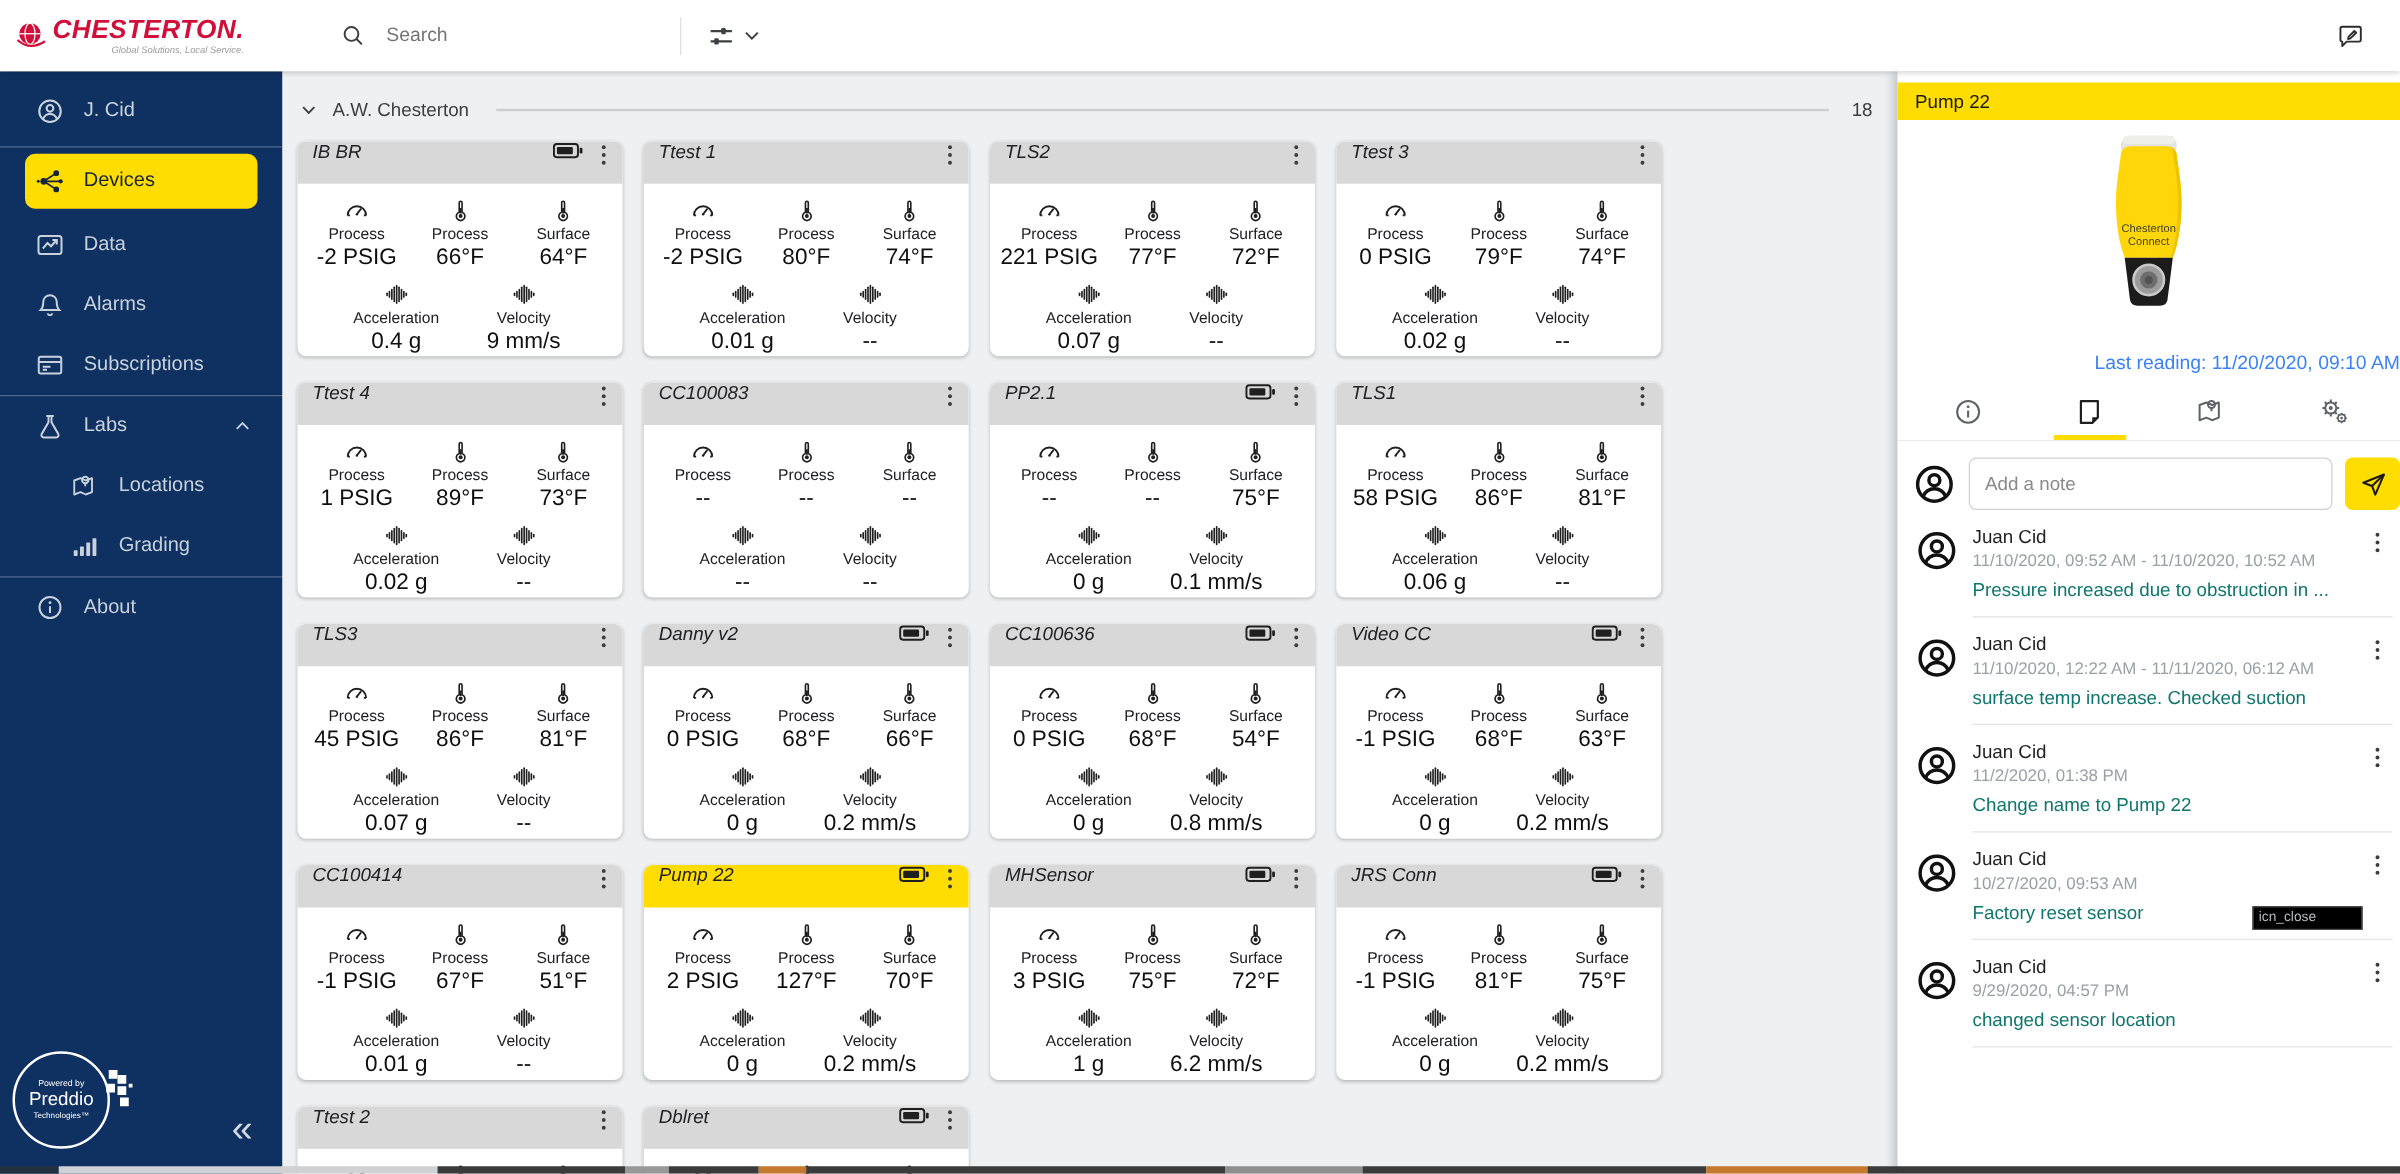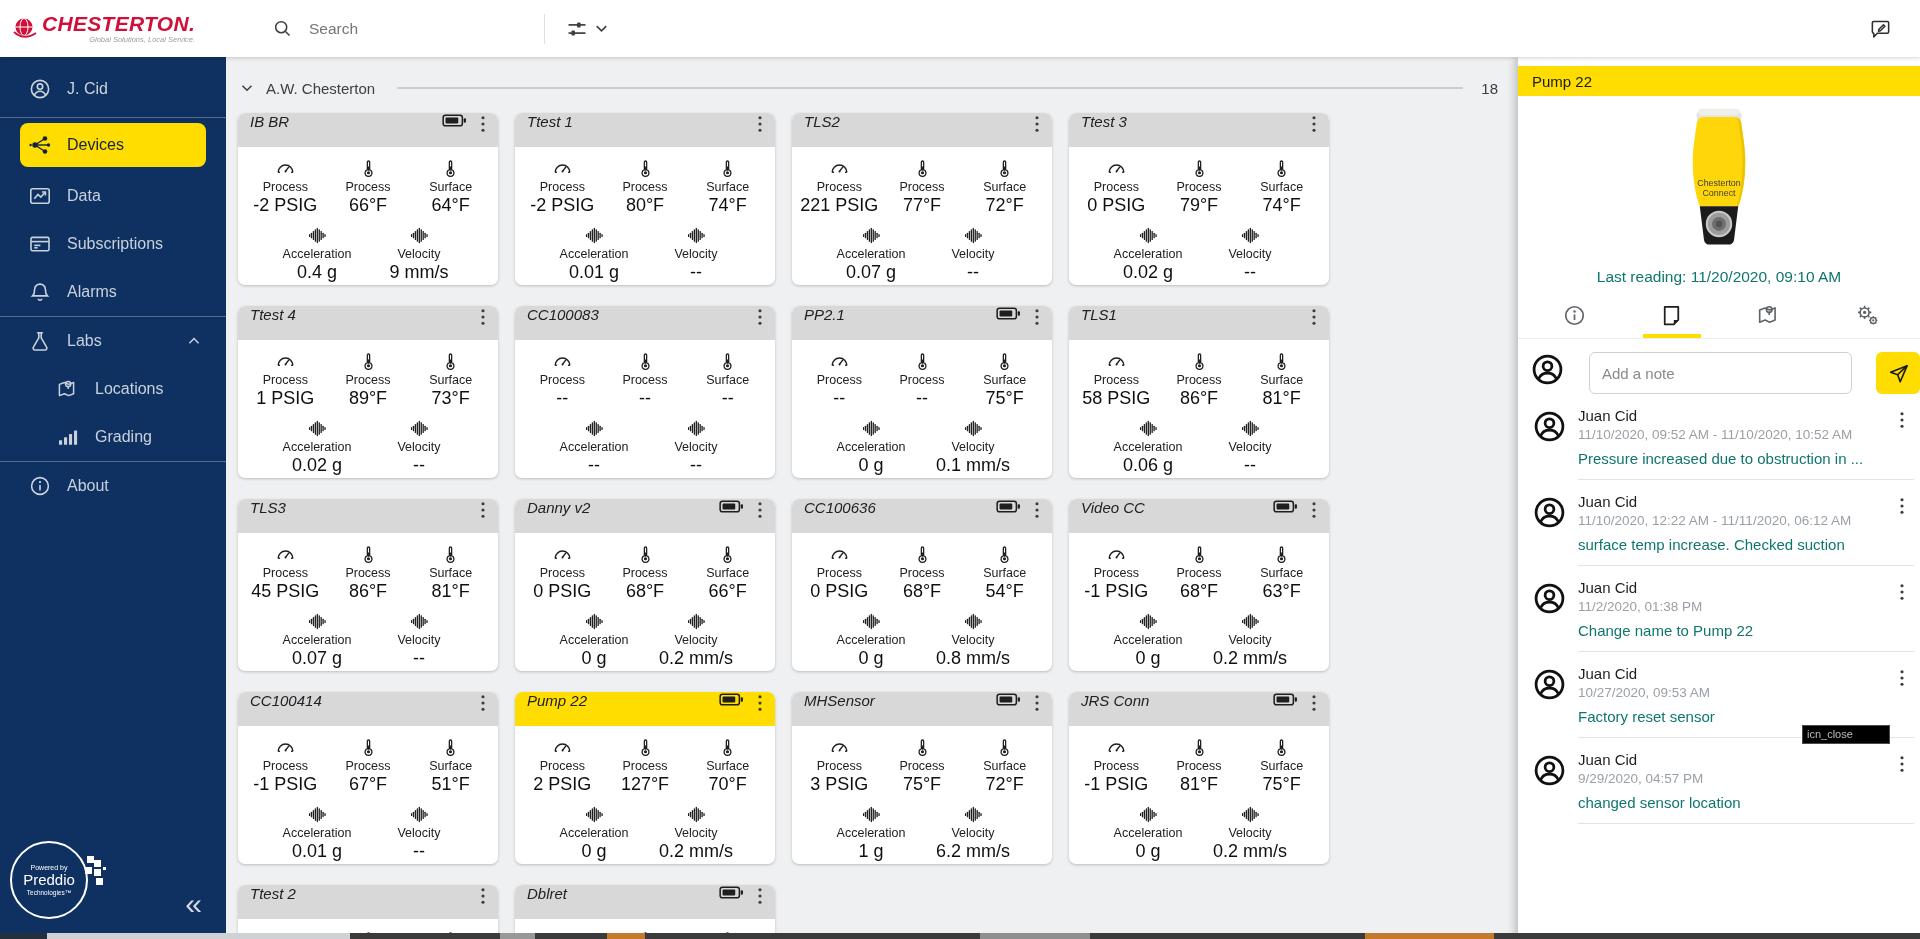--- a/index.html
+++ b/index.html
@@ -61,27 +61,27 @@
   .r2{margin-top:9px;padding:0 22px;}
   .r2 .metric{flex:1;}
   .metric{text-align:center;}
   .mlabel{font-size:12.5px;color:#202124;margin-top:1px;}
   .mvalue{font-size:18px;color:#0f0f0f;margin-top:1px;}
 
   
   .detail{width:402px;flex:0 0 402px;background:#fff;display:flex;flex-direction:column;box-shadow:-3px 0 8px rgba(0,0,0,.22);position:relative;z-index:4;}
   .detail-title{background:#ffdd00;height:30px;margin-top:9px;display:flex;align-items:center;padding-left:14px;font-size:15px;color:#1a1a1a;}
   .figure{display:flex;justify-content:center;padding-top:6px;height:160px;}
-  .last-reading{text-align:center;font-size:15.5px;color:#0f766e;margin-top:6px;}
+  .last-reading{text-align:right;font-size:15.5px;color:#3b82f6;margin-top:20px;}
   .tabs{display:flex;justify-content:space-between;padding:16px 40px 0 44px;border-bottom:1px solid #ececec;}
   .tab{background:none;border:none;padding:0 0 10px;cursor:pointer;color:#5f6368;position:relative;}
   .tab.active{color:#1f1f1f;}
   .tab.active::after{content:"";position:absolute;left:50%;transform:translateX(-50%);bottom:0;width:58px;height:4px;background:#ffdd00;}
   .notes-area{flex:1;overflow:hidden;padding:13px 0 0 12px;}
-  .note-input-row{display:flex;gap:24px;padding-right:0;}
+  .note-input-row{display:flex;align-items:center;gap:10px;padding-right:0;}
   .avatar{color:#111;flex:0 0 auto;display:flex;}
   .note-input{flex:1;height:40px;border:1px solid #d0d0d0;border-radius:6px;padding:0 12px;font-size:15px;font-family:"Liberation Sans",sans-serif;outline:none;color:#333;background:#fff;}
   .note-input::placeholder{color:#8a8a8a;}
   .send-btn{width:44px;height:42px;background:#ffdd00;border:none;border-radius:6px;cursor:pointer;display:flex;align-items:center;justify-content:center;color:#1a1a1a;flex:0 0 auto;}
   .note{display:flex;padding:13px 4px 0 2px;}
   .note .av{flex:0 0 46px;padding-top:2px;}
   .note-main{flex:1;min-width:0;}
   .note-author{font-size:15px;color:#1f1f1f;}
   .note-date{font-size:13.5px;color:#9aa0a6;margin-top:3px;}
   .note-text{font-size:15px;color:#0f766e;margin-top:8px;white-space:nowrap;overflow:hidden;text-overflow:ellipsis;}
@@ -321,29 +321,29 @@
         <span>Devices</span>
       </div>
       <div class="nav-item">
         <svg class="ic" width="24" height="24">
             <use href="#i-data"></use>
           </svg>
         <span>Data</span>
       </div>
       <div class="nav-item">
         <svg class="ic" width="24" height="24">
+            <use href="#i-alarms"></use>
+          </svg>
+        <span>Alarms</span>
+      </div>
+      <div class="nav-item">
+        <svg class="ic" width="24" height="24">
             <use href="#i-subscriptions"></use>
           </svg>
         <span>Subscriptions</span>
-      </div>
-      <div class="nav-item">
-        <svg class="ic" width="24" height="24">
-            <use href="#i-alarms"></use>
-          </svg>
-        <span>Alarms</span>
       </div>
       <div class="sb-div"></div>
       <div class="nav-item">
         <svg class="ic" width="24" height="24">
             <use href="#i-labs"></use>
           </svg>
         <span>Labs</span>
         <span class="grow"></span>
         <svg class="ic chev" width="20" height="20">
             <use href="#i-chev-up"></use>

